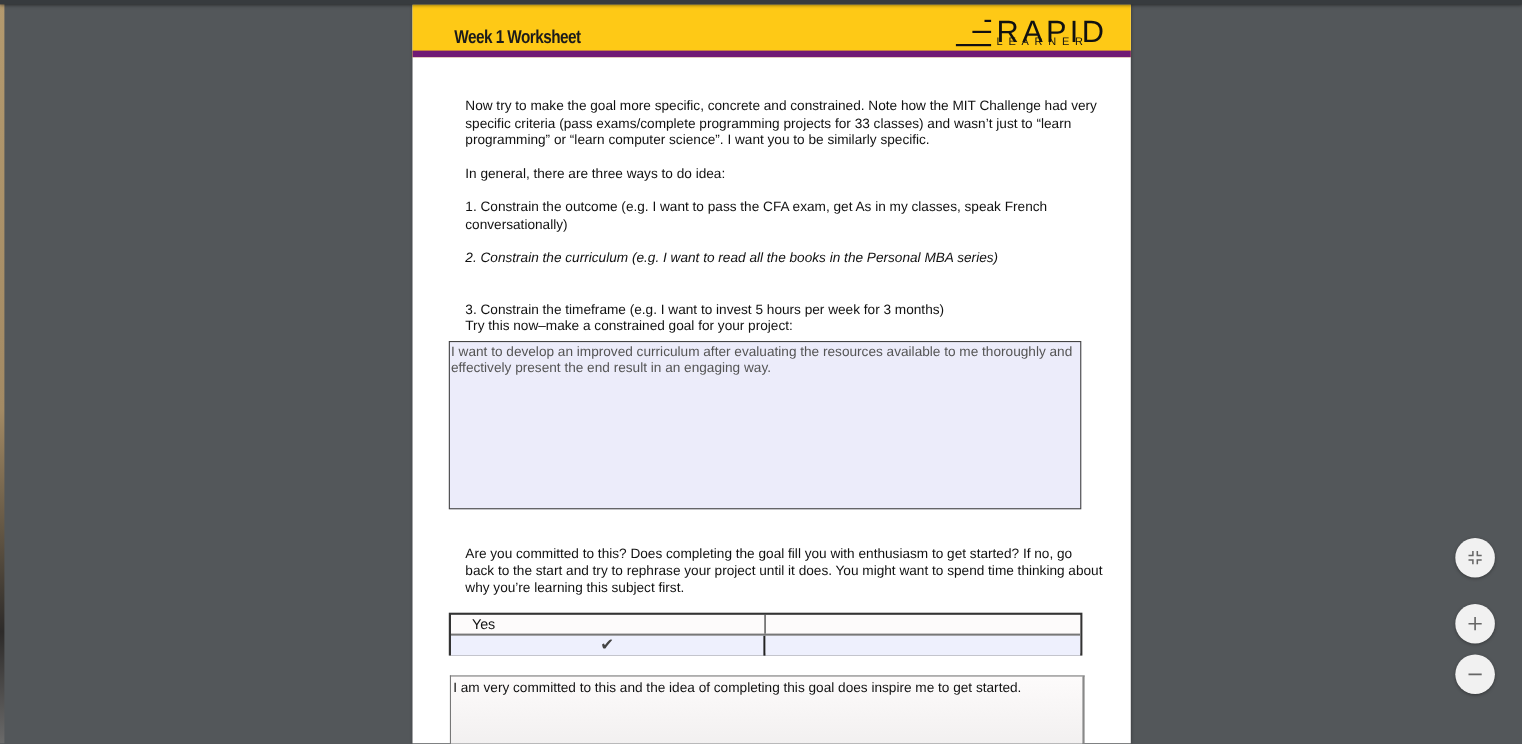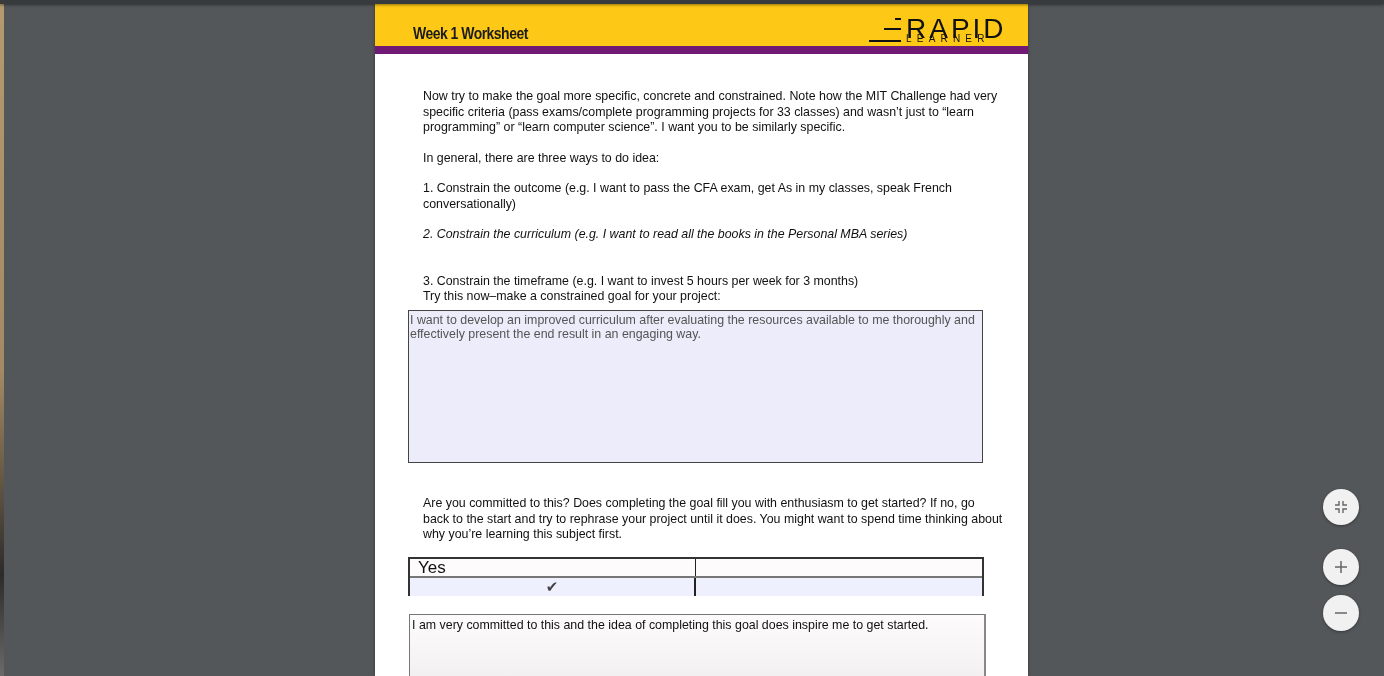--- a/index.html
+++ b/index.html
@@ -16,21 +16,21 @@
       position: absolute; left: 0; top: 0; width: 4px; height: 676px;
       background: linear-gradient(#b49a6e, #a38a64 55%, #2d2b2a 85%, #6a6a6a);
       z-index: 2;
     }
     .page {
       position: absolute; left: 375px; top: 4px; width: 653px; height: 672px;
       background: #ffffff; box-shadow: 0 0 3px rgba(0,0,0,0.4);
     }
     .page-header {
       position: relative; height: 42px; background: #fec916;
-      border-bottom: 8px solid #701a75;
+      border-bottom: 6px solid #701a75;
     }
     .page-title {
       position: absolute; left: 38px; top: 20px;
       font-family: "Liberation Sans", sans-serif; font-weight: bold;
       font-size: 17px; letter-spacing: -0.6px; color: #1b1b1b;
       transform: scaleX(0.82); transform-origin: left top;
     }
     .logo { position: absolute; left: 493px; top: 9px; width: 125px; height: 30px; }
     .logo .rapid {
       position: absolute; left: 38px; top: 0px; font-weight: normal; font-size: 28px;
@@ -51,21 +51,21 @@
       background: #ececfa; border: 1px solid #444; box-sizing: border-box;
       font-size: 12.4px; line-height: 14.4px; color: #555; padding: 2px 1px;
       font-family: "Liberation Sans", sans-serif; resize: none; margin: 0;
     }
     .yn-table {
       position: absolute; left: 33px; top: 553px; width: 576px; height: 39px;
       border: 2px solid #333; box-sizing: border-box; background: #fff;
     }
     .yn-row { display: flex; height: 18px; }
     .yn-row.head { height: 17px; border-bottom: 2px solid #777; background: #fdfbfb; }
-    .yn-cell { box-sizing: border-box; font-size: 17px; line-height: 17px; padding-left: 8px; color: #111; }
+    .yn-cell { box-sizing: border-box; font-size: 13px; line-height: 17px; padding-left: 19px; color: #111; }
     .yn-cell.left { width: 286px; border-right: 1px solid #222; }
     .yn-cell.right { flex: 1; }
     .yn-row.vals .yn-cell { background: #eef0fd; padding: 0; text-align: center; color: #444; font-size: 15px; line-height: 17px; }
     .yn-row.vals .yn-cell.left { border-right: 2px solid #222; }
     .yn-row.vals .yn-cell.right { border-left: 0; }
     .commit-box {
       position: absolute; left: 34px; top: 610px; width: 577px; height: 70px;
       border: 1px solid #777; border-right: 2px solid #888; box-sizing: border-box;
       background: linear-gradient(#fdfbfb, #f1efef);
       font-size: 12.4px; line-height: 15px; color: #111; padding: 3px 2px;

